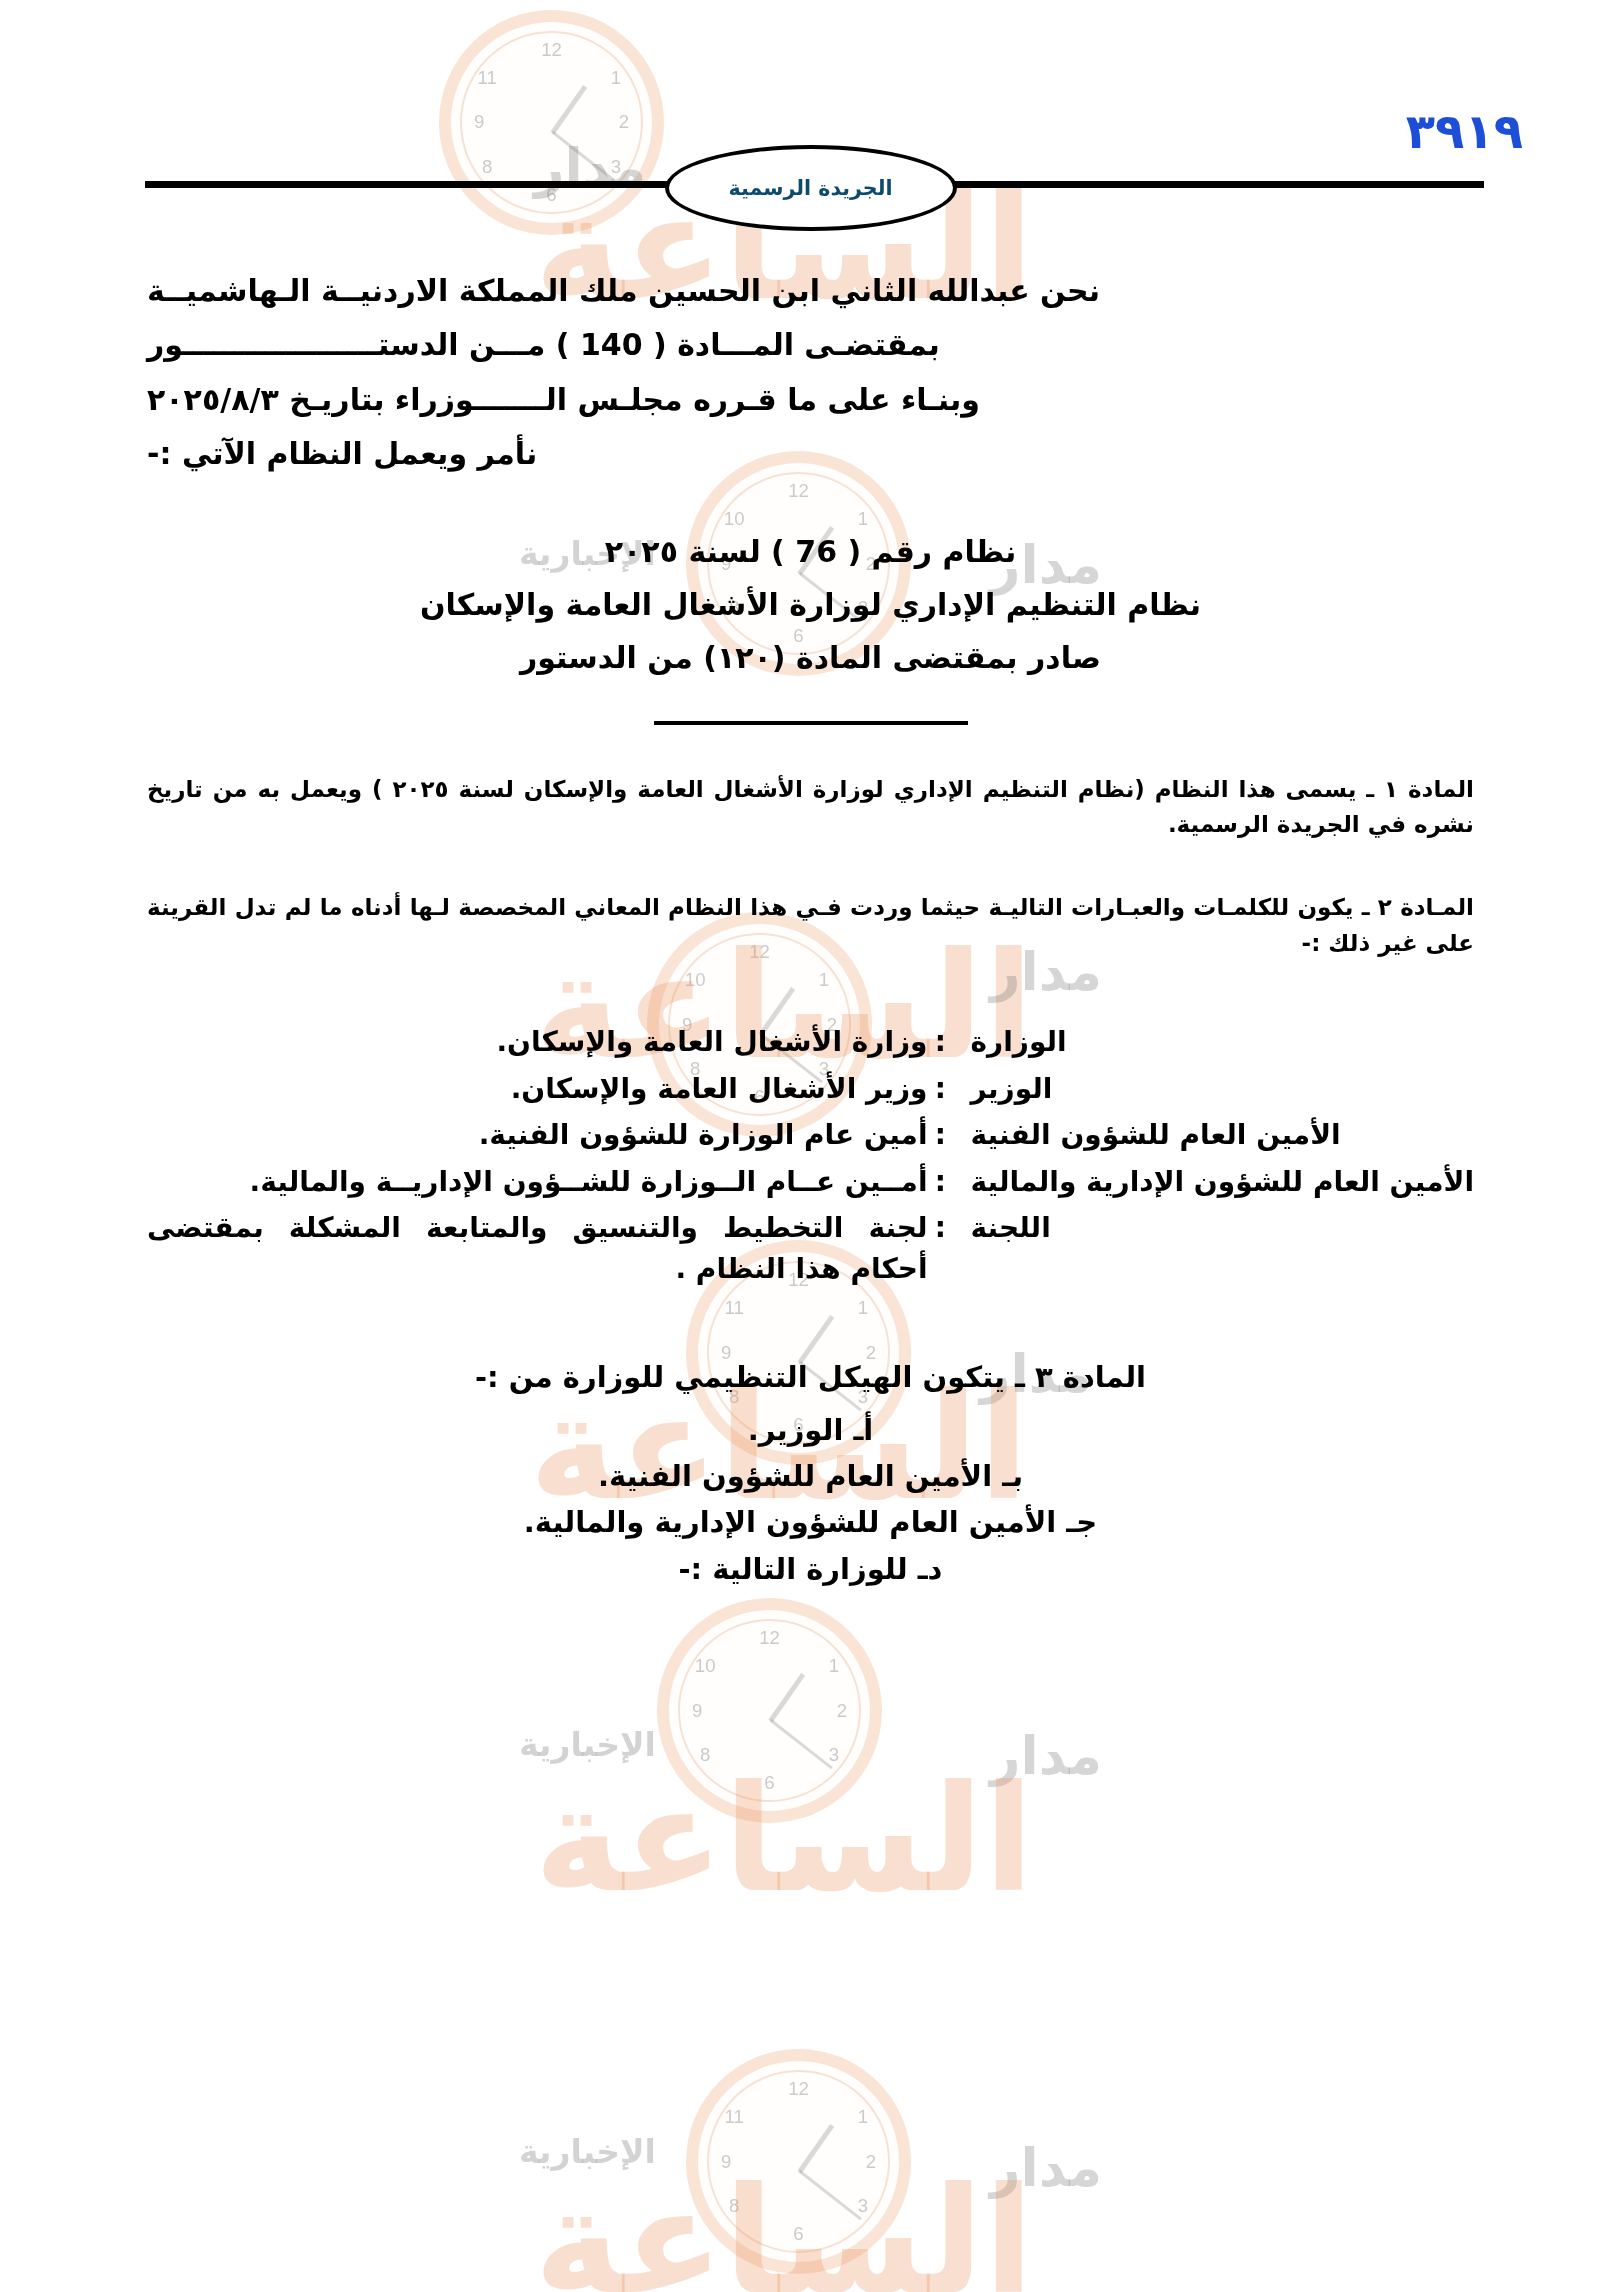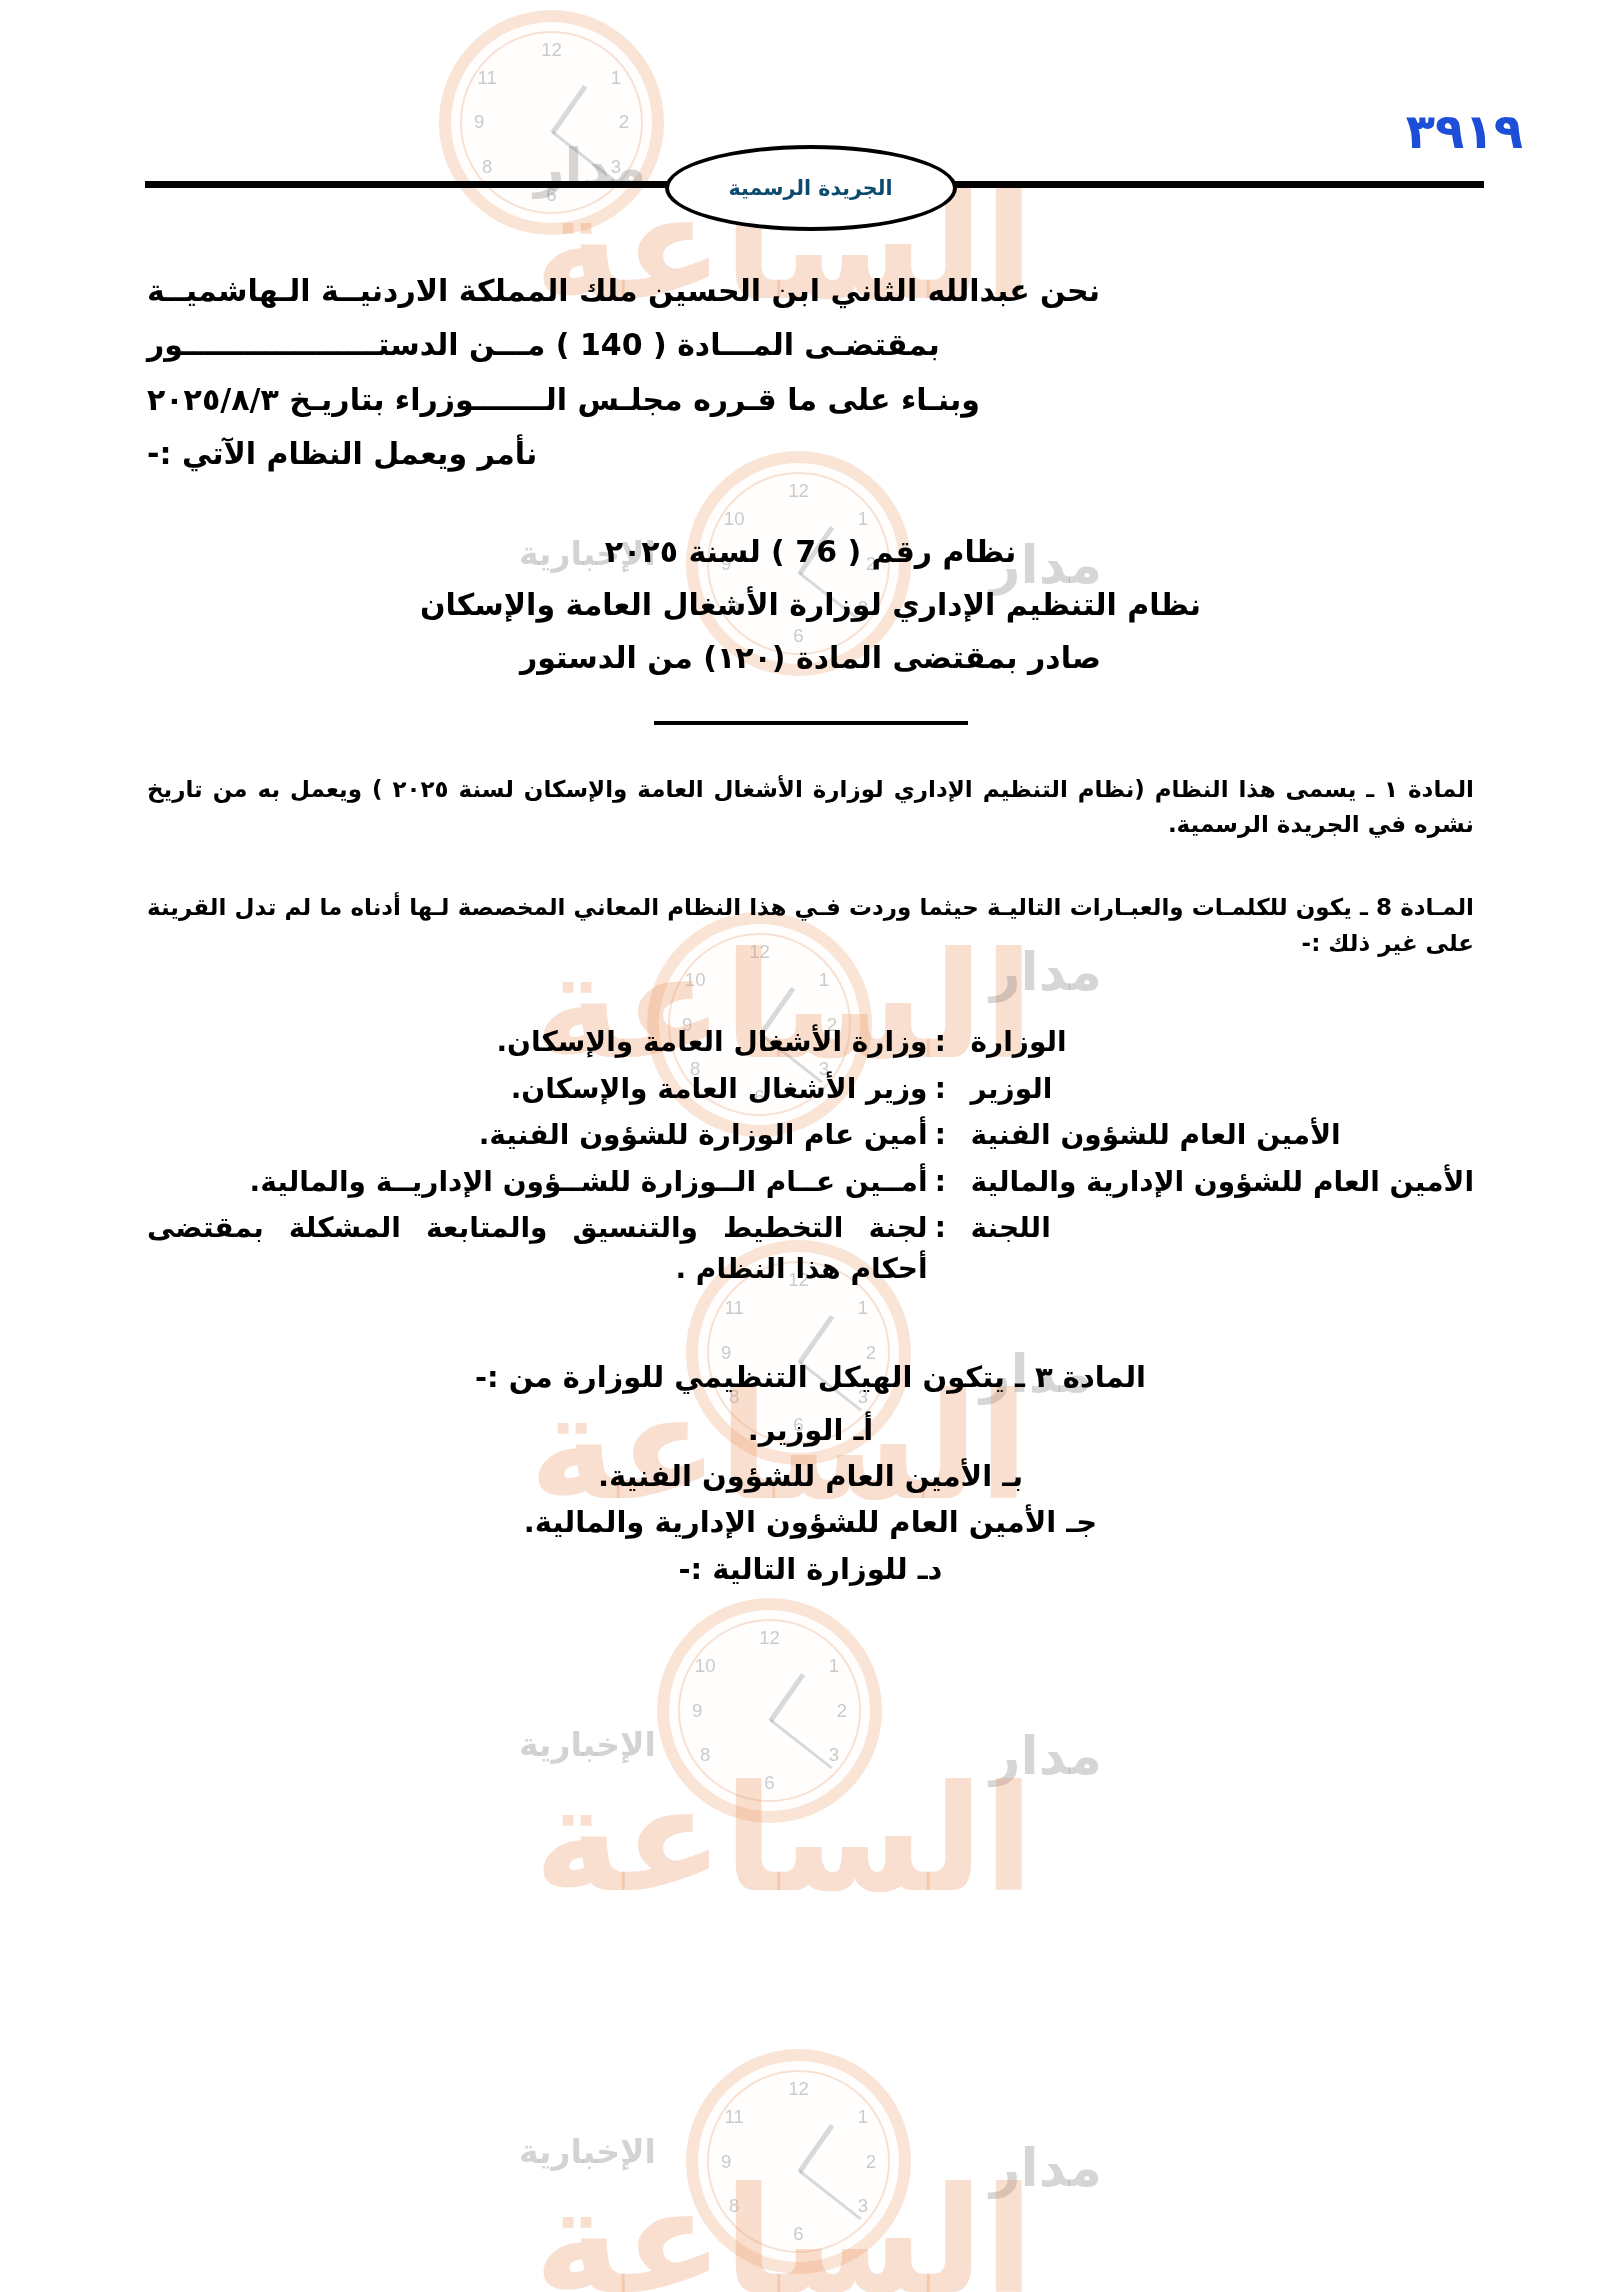--- a/index.html
+++ b/index.html
@@ -345,21 +345,21 @@
 
       <div class="title-block">
         <p>نظام رقم ( 76 ) لسنة ٢٠٢٥</p>
         <p>نظام التنظيم الإداري لوزارة الأشغال العامة والإسكان</p>
         <p>صادر بمقتضى المادة (١٢٠) من الدستور</p>
         <div class="divider"></div>
       </div>
 
       <div class="article j">المادة ١ ـ يسمى هذا النظام (نظام التنظيم الإداري لوزارة الأشغال العامة والإسكان لسنة ٢٠٢٥ ) ويعمل به من تاريخ نشره في الجريدة الرسمية.</div>
 
-      <div class="article j">المـادة 8 ـ يكون للكلمـات والعبـارات التاليـة حيثما وردت فـي هذا النظام المعاني المخصصة لـها أدناه ما لم تدل القرينة على غير ذلك :-</div>
+      <div class="article j">المـادة ٢ ـ يكون للكلمـات والعبـارات التاليـة حيثما وردت فـي هذا النظام المعاني المخصصة لـها أدناه ما لم تدل القرينة على غير ذلك :-</div>
 
       <table class="definitions">
         <tbody>
           <tr>
             <td class="def-term">الوزارة</td>
             <td class="def-colon">:</td>
             <td class="def-value">وزارة الأشغال العامة والإسكان.</td>
           </tr>
           <tr>
             <td class="def-term">الوزير</td>

